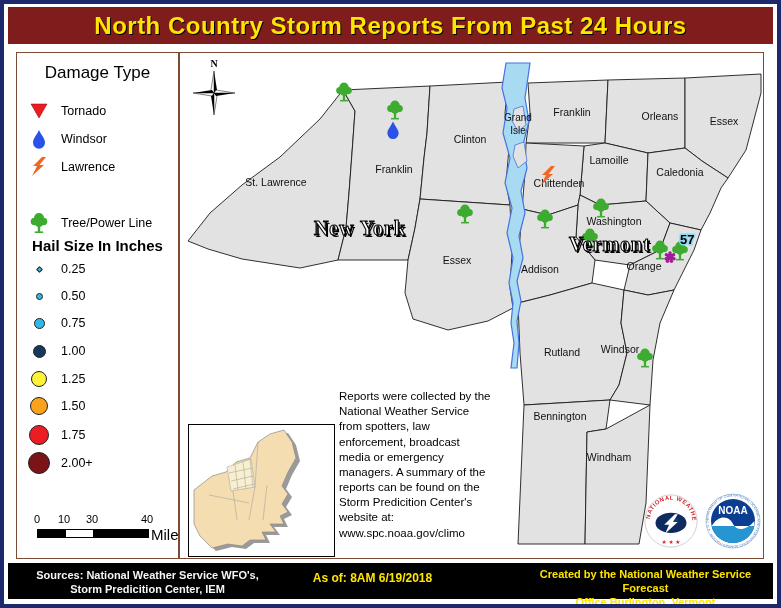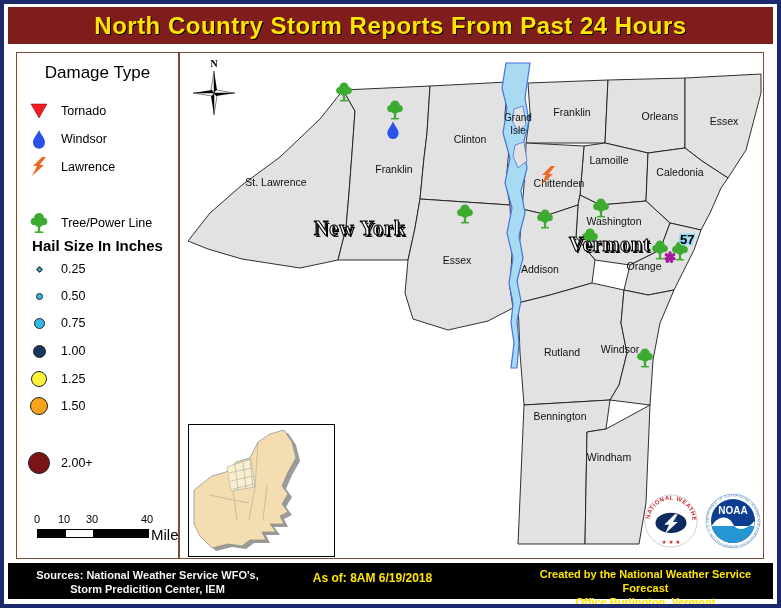--- a/index.html
+++ b/index.html
@@ -141,20 +141,26 @@
       <span class="lg-ic">
           <span class="hail-dot" style="width: 16px; height: 16px; background-color: rgb(255, 243, 58);"></span>
         </span>
       <span class="lg-lb">1.25</span>
     </div>
     <div class="lg-row" style="top:339px">
       <span class="lg-ic">
           <span class="hail-dot" style="width: 18px; height: 18px; background-color: rgb(250, 162, 27);"></span>
         </span>
       <span class="lg-lb">1.50</span>
+    </div>
+    <div class="lg-row" style="top:368px">
+      <span class="lg-ic">
+          <span class="hail-dot" style="width: 20px; height: 20px; background-color: rgb(237, 28, 36);"></span>
+        </span>
+      <span class="lg-lb">1.75</span>
     </div>
     <div class="lg-row" style="top:396px">
       <span class="lg-ic">
           <span class="hail-dot" style="width: 22px; height: 22px; background-color: rgb(123, 20, 22);"></span>
         </span>
       <span class="lg-lb">2.00+</span>
     </div>
 
     <div class="scalebar">
       <div class="scale-ticks">
@@ -281,20 +287,21 @@
         <path d="M22,58 L19,39 L22,36 Z" fill="#000"></path>
           <path d="M22,58 L25,39 L22,36 Z" fill="#fff" stroke="#000" stroke-width="0.5"></path>
         <path d="M1,36 L20,33 L22,36 Z" fill="#000"></path>
           <path d="M1,36 L20,39 L22,36 Z" fill="#fff" stroke="#000" stroke-width="0.5"></path>
         <path d="M43,36 L24,39 L22,36 Z" fill="#000"></path>
           <path d="M43,36 L24,33 L22,36 Z" fill="#fff" stroke="#000" stroke-width="0.5"></path>
       </g>
     </svg>
 
     
+    <div class="note-box">Reports were collected by the National Weather Service from spotters, law enforcement, broadcast media or emergency managers. A summary of the reports can be found on the Storm Predicition Center's website at: www.spc.noaa.gov/climo</div>
 
     
     <div class="inset">
       <svg width="145" height="131" viewBox="0 0 145 131">
         <path d="M5,65 L23,51 L37,47 L47,37 L61,33 L69,17 L81,9 L95,5 L103,17 L107,33 L99,47 L93,61 L99,69 L93,79 L99,87 L91,91 L95,99 L81,99 L87,107 L73,107 L77,115 L61,115 L53,121 L39,119 L23,123 L11,111 L5,99 Z" transform="translate(4,3)" fill="#9a9a9a"></path>
         <path d="M5,65 L23,51 L37,47 L47,37 L61,33 L69,17 L81,9 L95,5 L103,17 L107,33 L99,47 L93,61 L99,69 L93,79 L99,87 L91,91 L95,99 L81,99 L87,107 L73,107 L77,115 L61,115 L53,121 L39,119 L23,123 L11,111 L5,99 Z" stroke="#8a8a8a" stroke-width="0.7" fill="#f4ddb0"></path>
         <polygon points="38,42 62,34 66,62 42,66" fill="#f8efcf" stroke="#9a9a9a" stroke-width="0.5"></polygon>
         <g stroke="#9a9a9a" stroke-width="0.5" fill="none">
           <path d="M46,40 L49,65"></path>
             <path d="M54,37 L57,64"></path>

